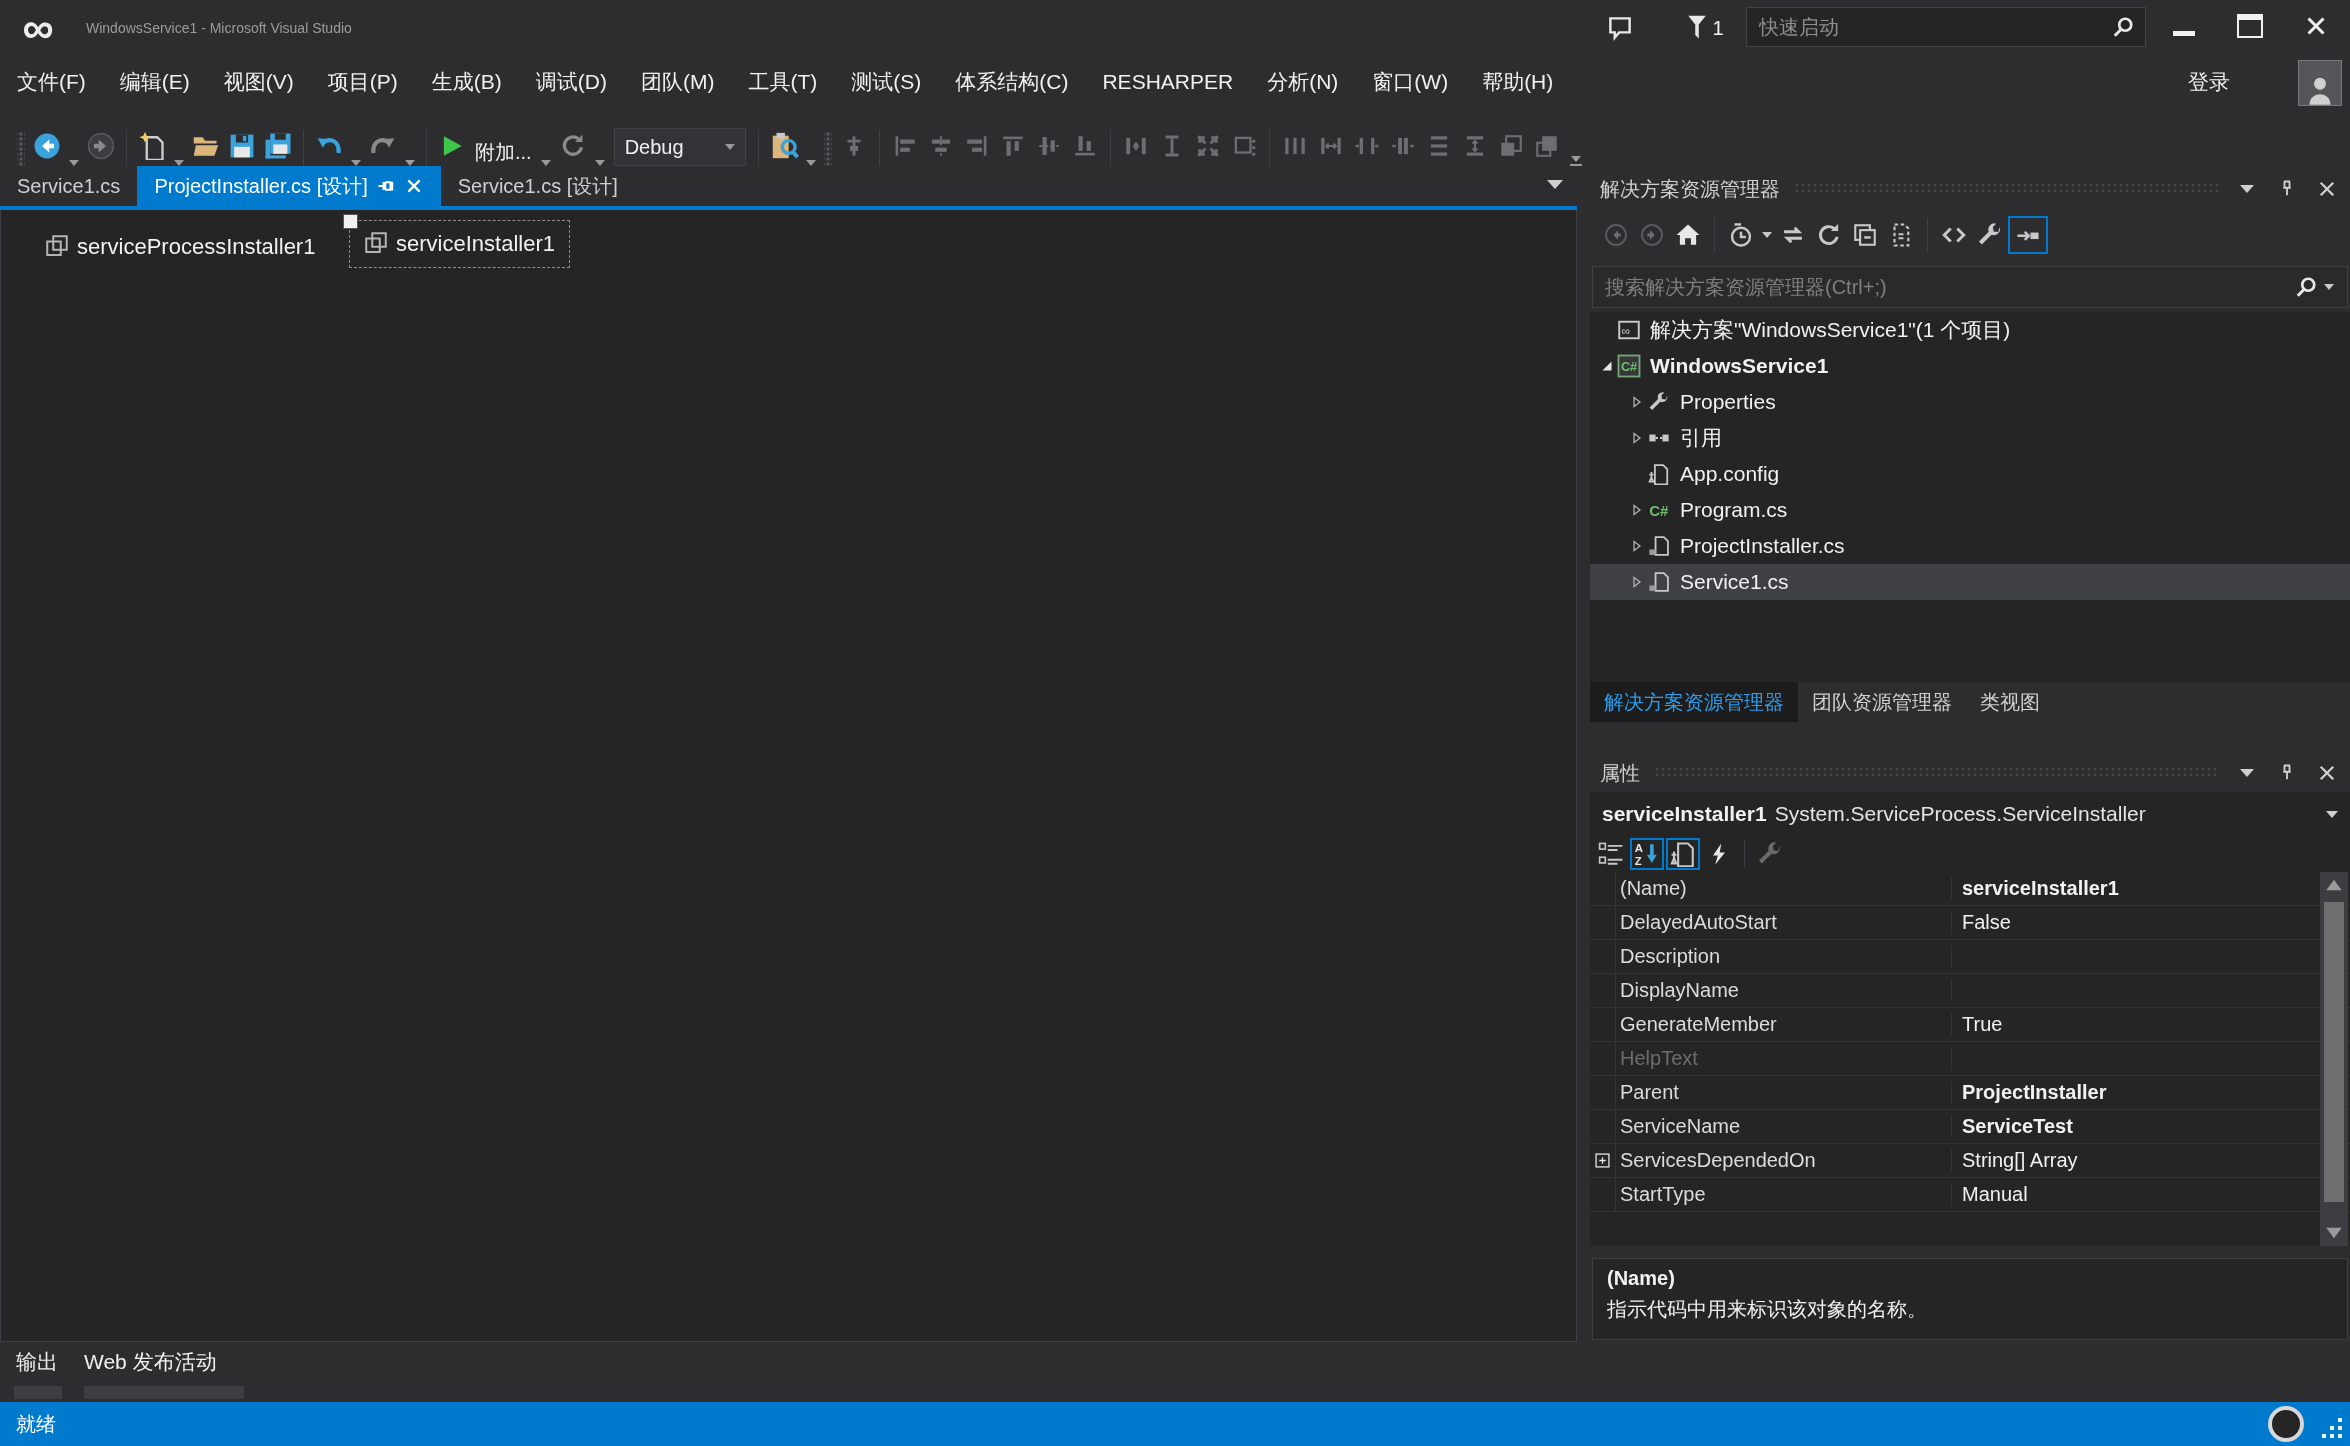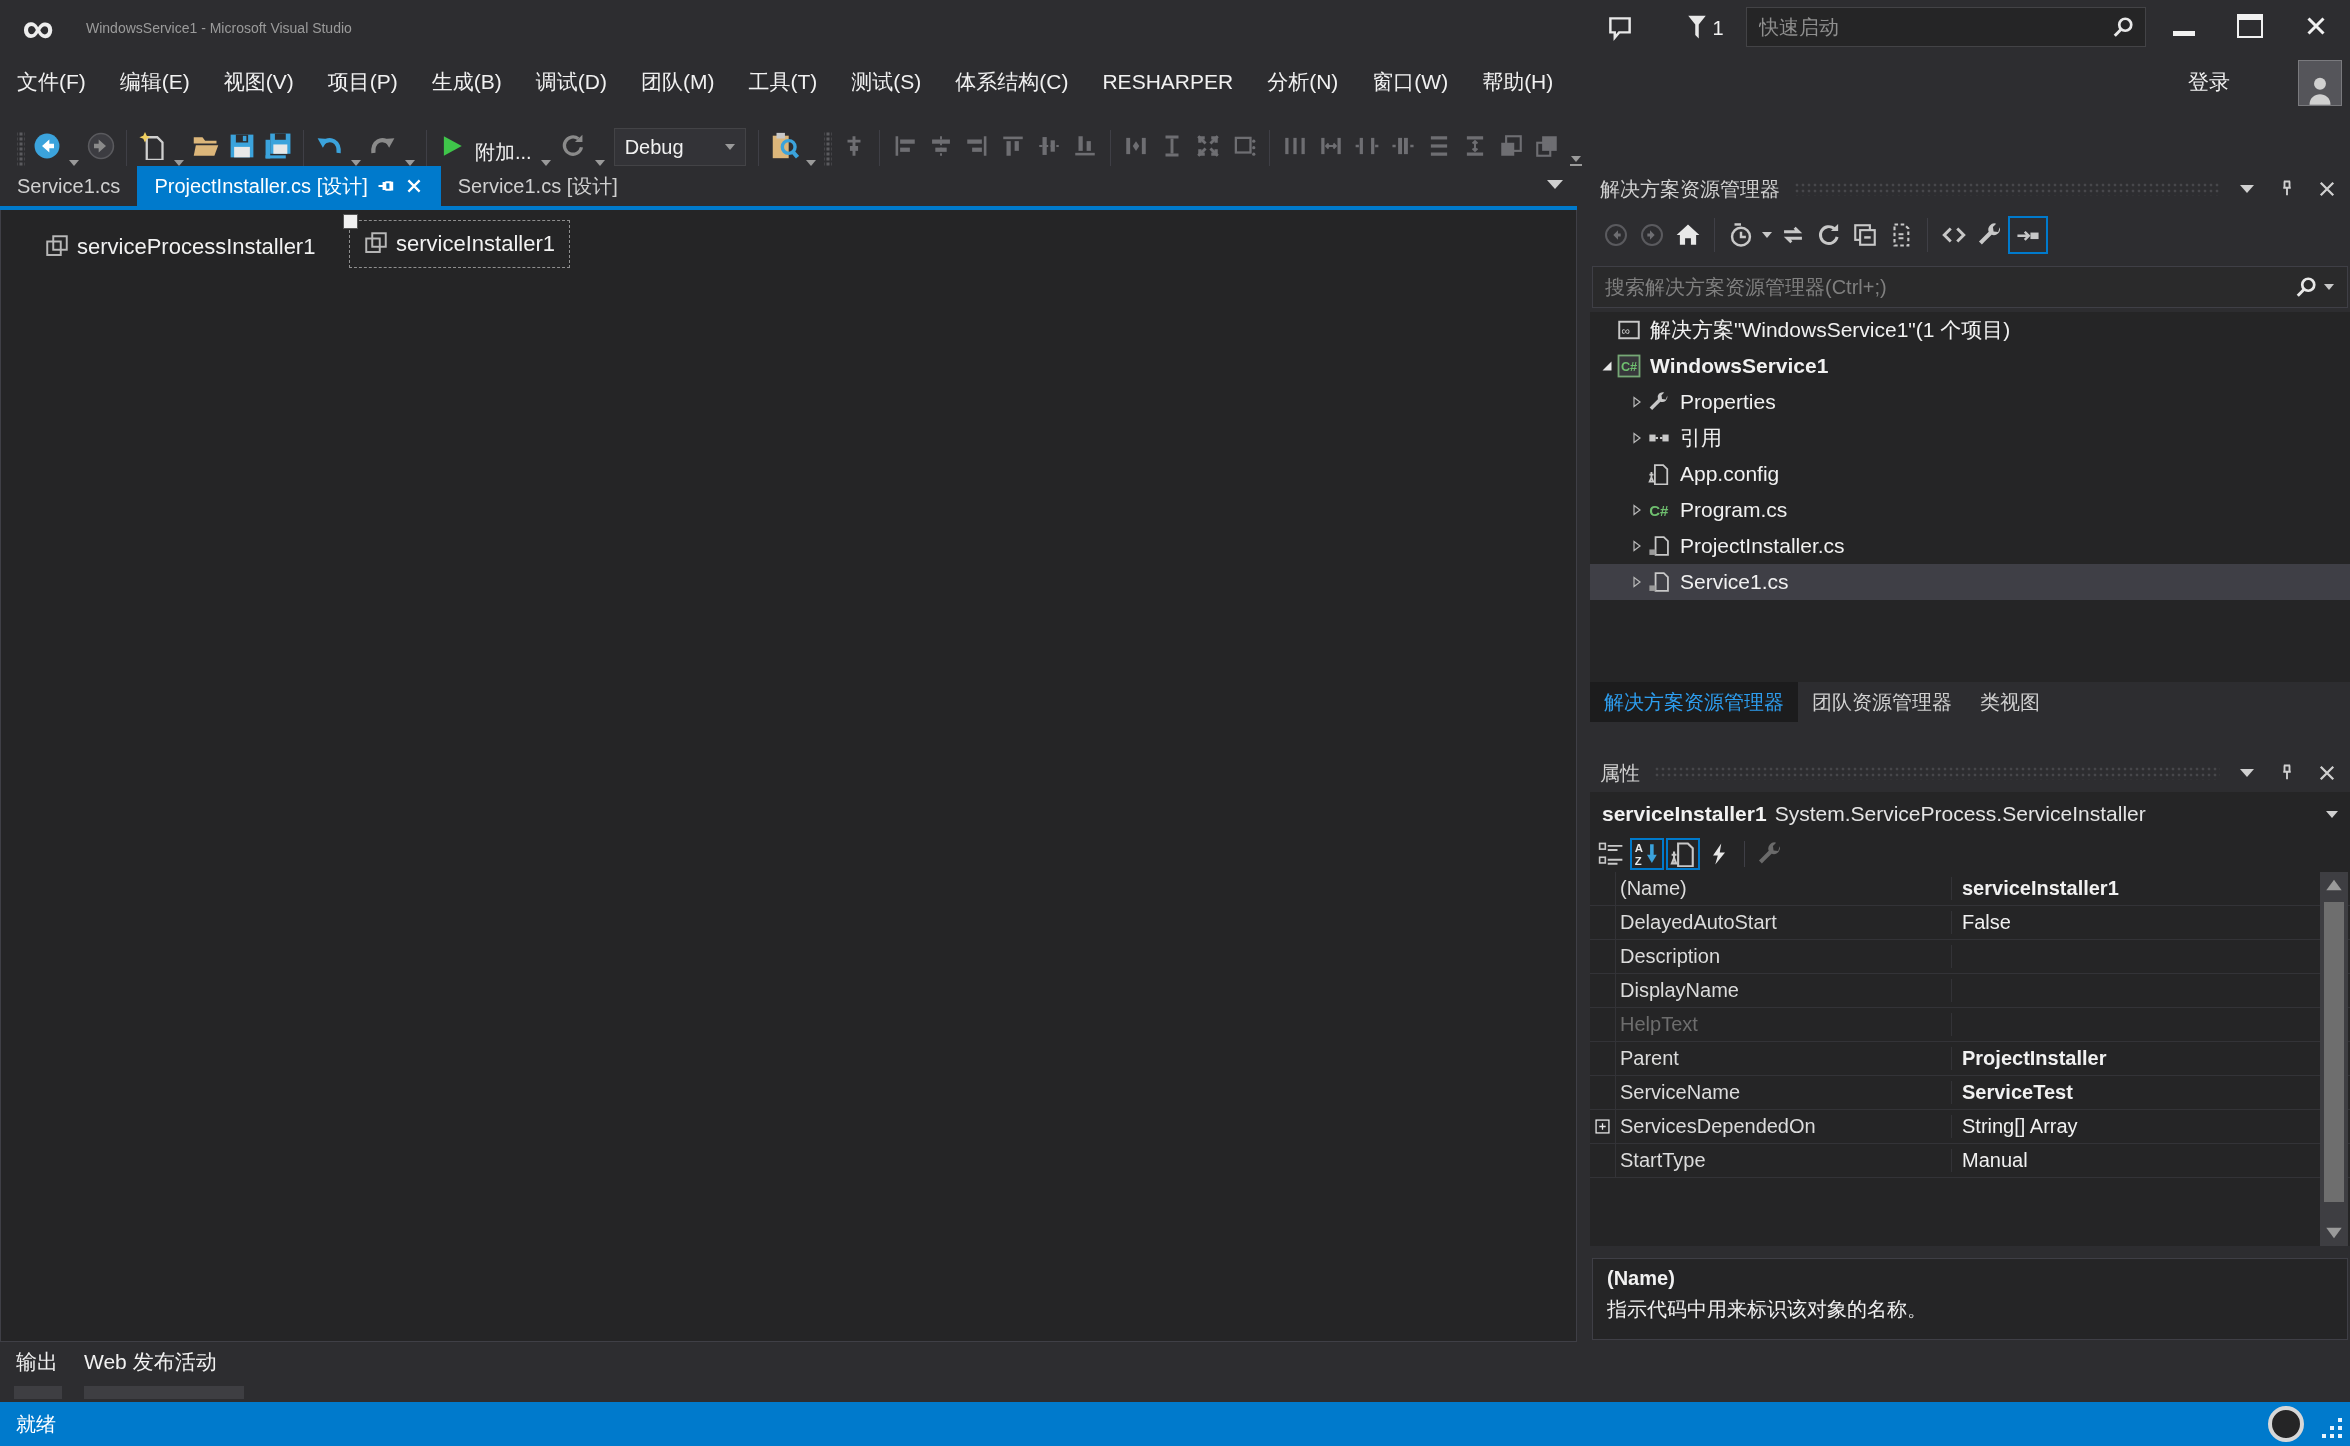--- a/index.html
+++ b/index.html
@@ -762,20 +762,25 @@
           <span class="pl">Description</span>
           <span class="pv"></span>
         </div>
         <div class="prow">
           <span class="gut"></span>
           <span class="pl">DisplayName</span>
           <span class="pv"></span>
         </div>
         <div class="prow">
           <span class="gut"></span>
+          <span class="pl">GenerateMember</span>
+          <span class="pv">True</span>
+        </div>
+        <div class="prow">
+          <span class="gut"></span>
           <span class="pl muted">HelpText</span>
           <span class="pv"></span>
         </div>
         <div class="prow">
           <span class="gut"></span>
           <span class="pl">Parent</span>
           <span class="pv bold">ProjectInstaller</span>
         </div>
         <div class="prow">
           <span class="gut"></span>

